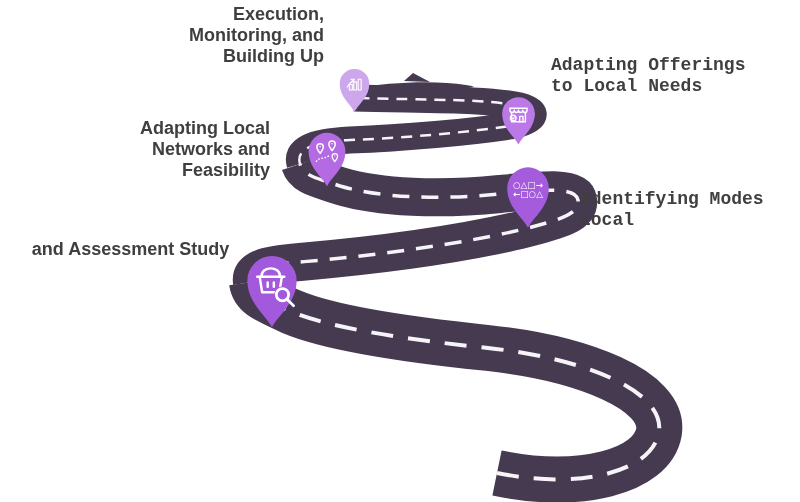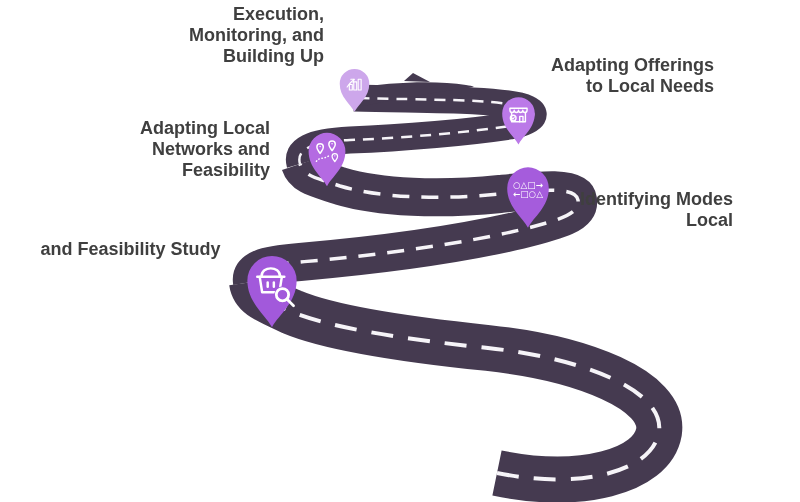--- a/index.html
+++ b/index.html
@@ -14,21 +14,21 @@
   .pin{position:absolute;z-index:3;}
   .milestone-label{
     position:absolute;z-index:4;
     font-weight:bold;
     font-size:18px;
     line-height:21px;
     color:#3F3F3F;
     white-space:nowrap;
   }
   .align-right{text-align:right;}
-  .align-left{text-align:right;}
+  .align-left{text-align:left;font-family:Liberation Mono, monospace;}
   .align-center{text-align:center;}
   .pin-glyphs{
     font-family:"DejaVu Sans", sans-serif;
     font-weight:bold;
     fill:#ffffff;
   }
 </style>
 </head>
 <body>
 
@@ -105,21 +105,21 @@
     <g fill="none" stroke="#ffffff" stroke-width="3" stroke-linecap="round" stroke-linejoin="round">
       <rect x="36" y="50" width="8" height="15"></rect>
       <rect x="48" y="43" width="8" height="22"></rect>
       <rect x="60" y="36" width="8" height="29"></rect>
       <path d="M30 57 C36 48 42 42 49 36"></path>
       <path d="M49 36 L40 36 M49 36 L46 45"></path>
     </g>
   </svg>
 
   <div class="milestone-label align-center" style="left:28px;top:239px;width:205px;">
-    <div>and Feasibility Study</div>
+    <div>and Assessment Study</div>
   </div>
 
   <div class="milestone-label align-left" style="left:580px;top:189px;">
     <div>Identifying Modes</div>
     <div>Local</div>
   </div>
 
   <div class="milestone-label align-right" style="right:530px;top:118px;">
     <div>Adapting Local</div>
     <div>Networks and</div>

